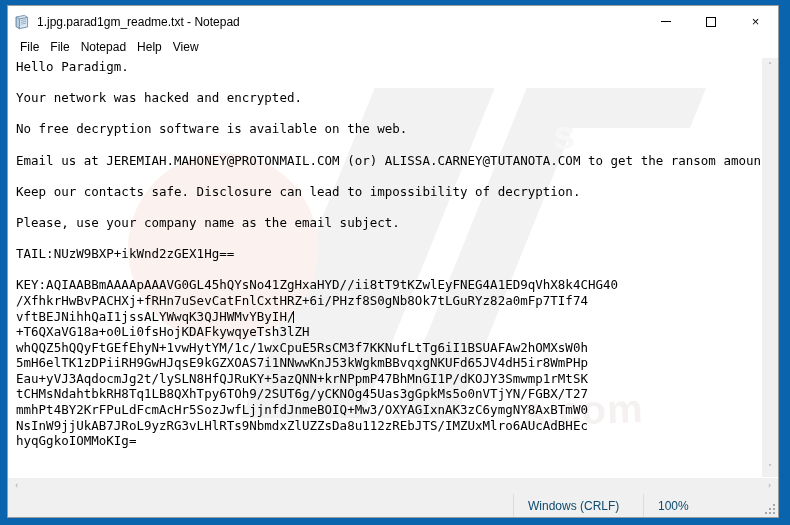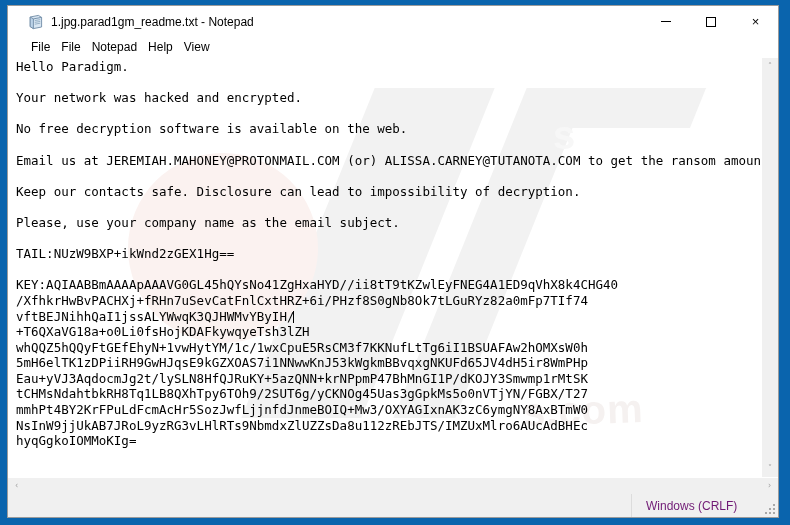--- a/index.html
+++ b/index.html
@@ -43,21 +43,21 @@
     min-height: 31px;
     background: #ffffff;
     display: flex;
     align-items: center;
     position: relative;
     user-select: none;
   }
   .title-left {
     display: flex;
     align-items: center;
-    padding-left: 20px;
+    padding-left: 6px;
     flex: 1;
     overflow: hidden;
   }
   .notepad-icon {
     width: 16px;
     height: 16px;
     margin-right: 7px;
     flex: 0 0 auto;
     position: relative;
   }
@@ -100,21 +100,21 @@
     font-family: "Liberation Sans", sans-serif;
   }
 
   
   .menubar {
     height: 21px;
     min-height: 21px;
     background: #ffffff;
     display: flex;
     align-items: center;
-    padding-left: 19px;
+    padding-left: 8px;
     border-bottom: 1px solid #ffffff;
     user-select: none;
   }
   .menu-item {
     font-size: 12px;
     color: #000000;
     padding: 1px 6px 2px 4px;
     margin-right: 1px;
     line-height: 16px;
     white-space: nowrap;
@@ -229,21 +229,21 @@
   }
 
   
   .statusbar {
     height: 23px;
     min-height: 23px;
     background: #f0f0f0;
     display: flex;
     align-items: center;
     font-size: 12px;
-    color: #701a75;
+    color: #0c4a6e;
     position: relative;
   }
   .status-spacer { flex: 1; }
   .status-cell {
     height: 23px;
     display: flex;
     align-items: center;
     border-left: 1px solid #dcdcdc;
     padding-left: 14px;
     white-space: nowrap;
@@ -350,20 +350,21 @@
     </div>
 
     <div class="hscroll">
       <div class="hsb-arrow">‹</div>
       <div class="hsb-arrow">›</div>
     </div>
 
     <div class="statusbar">
       <div class="status-spacer"></div>
       <div class="status-cell eol">Windows (CRLF)</div>
+      <div class="status-cell zoom">100%</div>
       <div class="status-grip">
         <i style="right:3px;bottom:3px;"></i>
         <i style="right:7px;bottom:3px;"></i>
         <i style="right:11px;bottom:3px;"></i>
         <i style="right:3px;bottom:7px;"></i>
         <i style="right:7px;bottom:7px;"></i>
         <i style="right:3px;bottom:11px;"></i>
       </div>
     </div>
 

